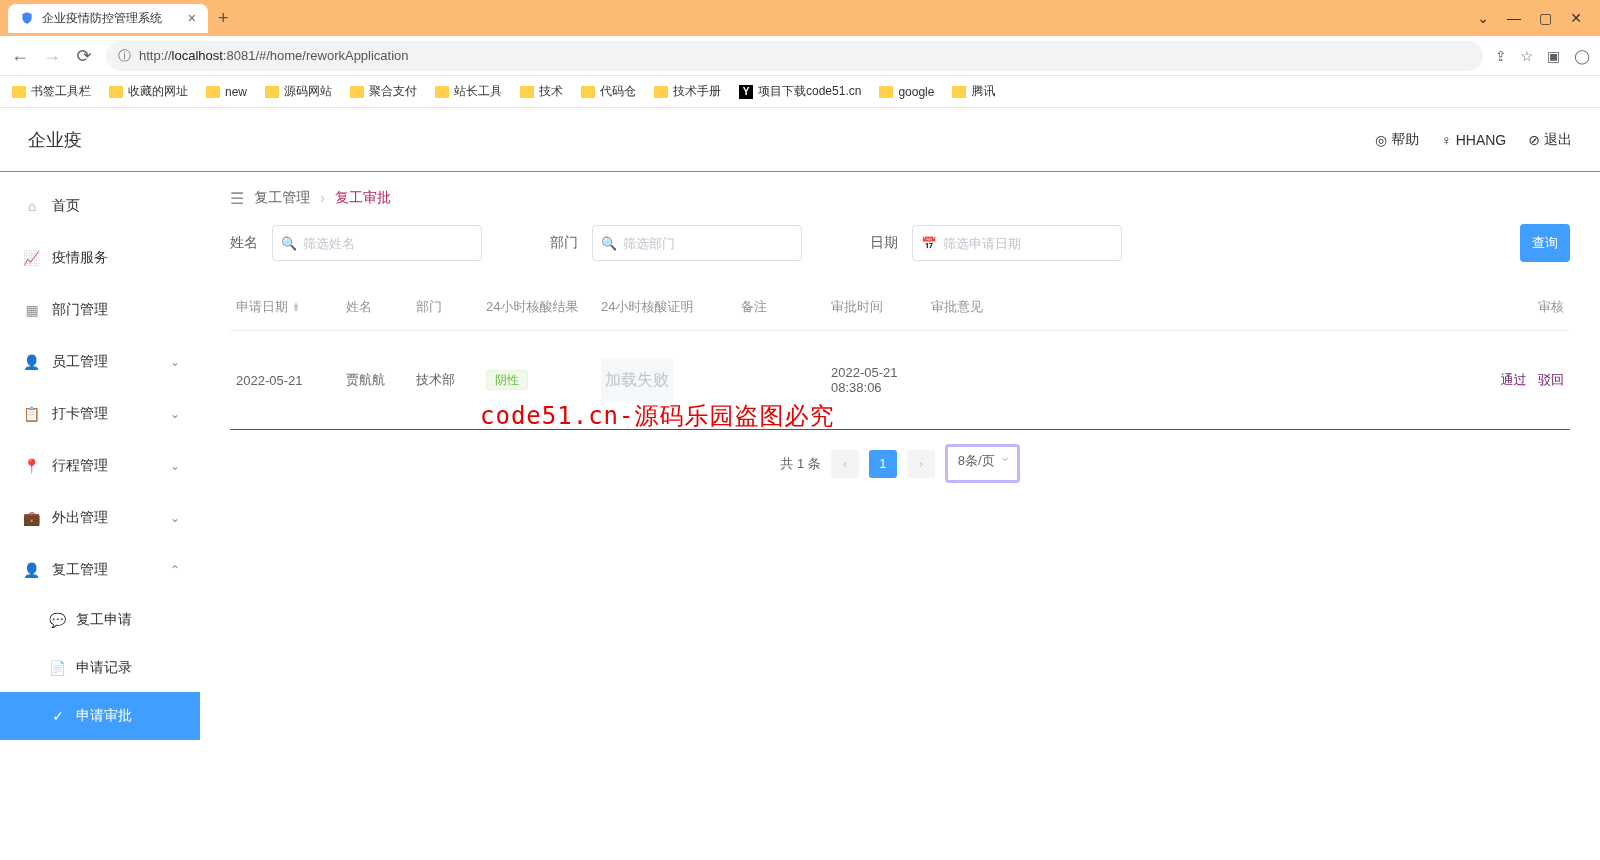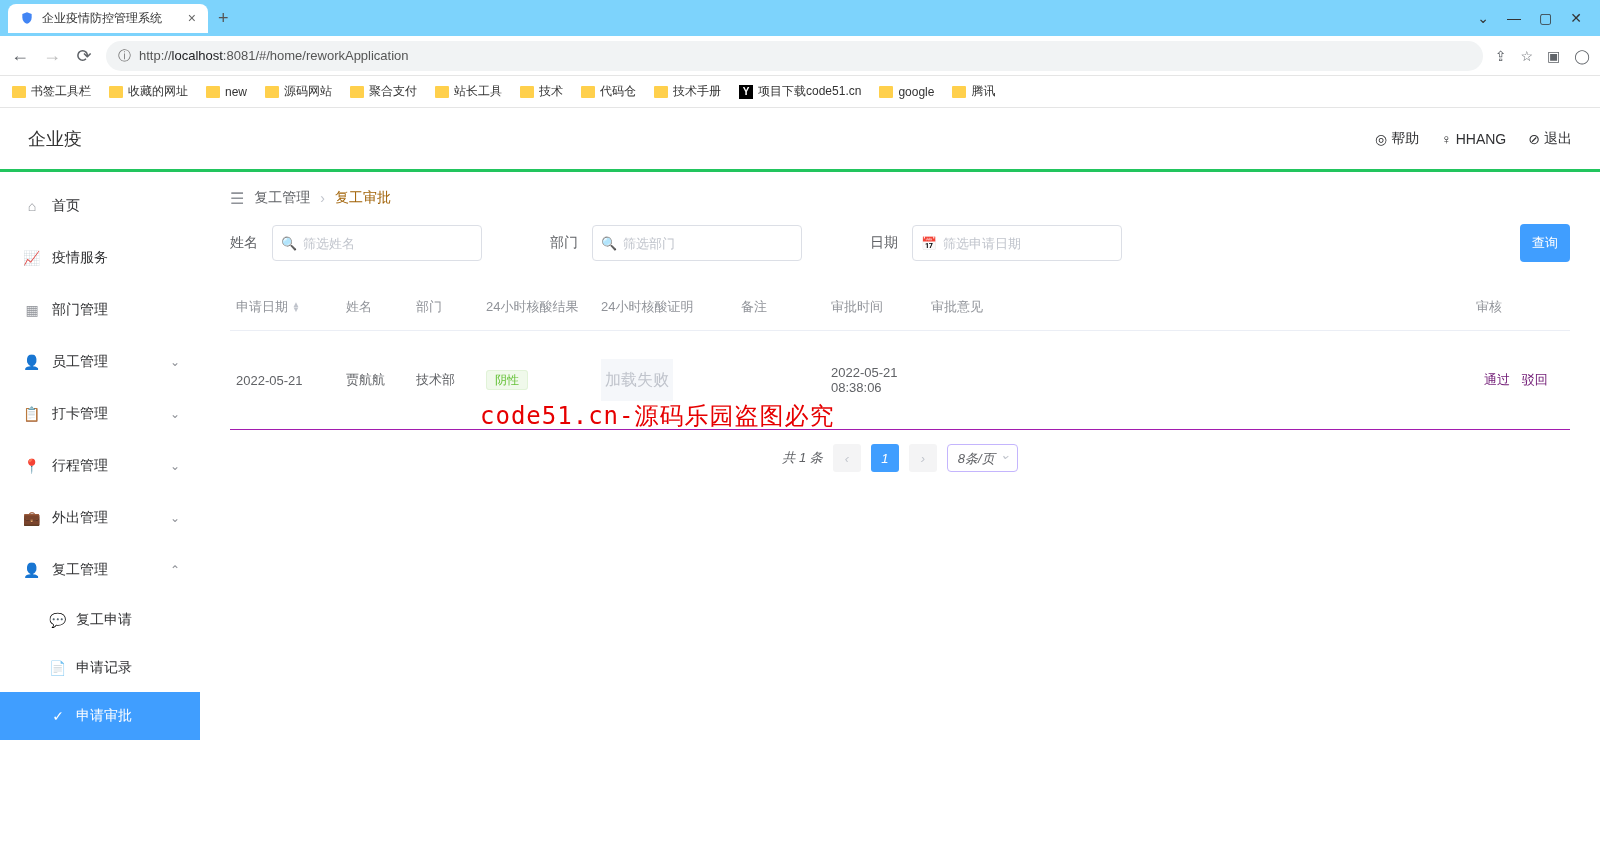--- a/index.html
+++ b/index.html
@@ -1,19 +1,19 @@
 <!DOCTYPE html>
 <html><head>
 <meta charset="utf-8">
 <style>
 * { margin: 0; padding: 0; box-sizing: border-box; font-family: -apple-system, "Microsoft YaHei", Arial, sans-serif; }
 body { background: #fff; font-size: 14px; color: #333; }
 
 
-.browser-chrome { background: #7dd3fc; }
+.browser-chrome { background: #fdba74; }
 .tab-bar { display: flex; align-items: center; height: 36px; padding: 0 8px; }
 .tab { background: #fff; border-radius: 8px 8px 0 0; padding: 6px 12px; display: flex; align-items: center; gap: 8px; min-width: 200px; font-size: 12px; color: #333; }
 .tab-shield { width: 14px; height: 14px; }
 .tab-close { margin-left: auto; color: #666; font-size: 14px; cursor: pointer; }
 .new-tab { margin-left: 10px; color: #555; font-size: 18px; cursor: pointer; }
 .win-ctrls { margin-left: auto; display: flex; gap: 18px; padding-right: 10px; color: #333; font-size: 14px; }
 .win-ctrls span { cursor: pointer; }
 
 .addr-bar { background: #fff; display: flex; align-items: center; height: 40px; padding: 0 10px; gap: 12px; border-bottom: 1px solid #e5e5e5; }
 .nav-btn { color: #5f6368; font-size: 18px; cursor: pointer; width: 20px; text-align: center; }
@@ -24,39 +24,39 @@
 .addr-icons { display: flex; gap: 14px; color: #5f6368; align-items: center; }
 .addr-icons span { cursor: pointer; }
 
 .bookmarks { background: #fff; display: flex; align-items: center; height: 32px; padding: 0 12px; gap: 18px; border-bottom: 1px solid #e5e5e5; font-size: 12px; }
 .bk { display: flex; align-items: center; gap: 5px; color: #333; cursor: pointer; justify-content: center; }
 .bk-folder { width: 14px; height: 12px; background: #ffd04c; border-radius: 1px; }
 .bk-yicon { width: 14px; height: 14px; background: #000; color: #fff; font-size: 10px; font-weight: bold; display: flex; align-items: center; justify-content: center; }
 
 
 .app { display: flex; flex-direction: column; }
-.app-header { display: flex; align-items: center; height: 64px; padding: 0 28px; border-bottom: 3px solid #22c55e; }
+.app-header { display: flex; align-items: center; height: 64px; padding: 0 28px; border-bottom: 1px solid #22c55e; }
 .app-logo { font-size: 18px; color: #333; }
 .header-right { margin-left: auto; display: flex; gap: 22px; align-items: center; color: #303133; }
 .hr-item { display: flex; align-items: center; gap: 4px; cursor: pointer; }
 
 .main { display: flex; }
 .sidebar { width: 200px; padding-top: 8px; }
 .side-item { display: flex; align-items: center; gap: 12px; padding: 0 24px; height: 52px; color: #303133; cursor: pointer; position: relative; }
 .side-item .chev { position: absolute; right: 20px; color: #909399; font-size: 12px; }
 .sub-item { display: flex; align-items: center; gap: 10px; padding: 0 24px 0 50px; height: 48px; color: #303133; cursor: pointer; }
 .sub-item.active { background: #409eff; color: #fff; }
 .side-icon { width: 16px; display: inline-flex; justify-content: center; color: #909399; }
 .sub-item.active .side-icon { color: #fff; }
 
 .content { flex: 1; padding: 0 30px 20px 30px; }
 .breadcrumb { display: flex; align-items: center; gap: 10px; height: 52px; color: #606266; }
 .bc-icon { font-size: 16px; color: #909399; }
 .bc-sep { color: #c0c4cc; }
-.bc-item.light { color: #a16207; }
+.bc-item.light { color: #be185d; }
 
 .filters { display: flex; align-items: center; gap: 14px; margin-bottom: 22px; }
 .f-label { color: #606266; }
 .el-input { position: relative; }
 .el-input input { width: 210px; height: 36px; border: 1px solid #dcdfe6; border-radius: 4px; padding: 0 12px 0 30px; font-size: 13px; color: #606266; outline: none; }
 .el-input input::placeholder { color: #c0c4cc; }
 .el-input .pre-icon { position: absolute; left: 9px; top: 50%; transform: translateY(-50%); color: #c0c4cc; font-size: 13px; }
 .spacer { flex: 0 0 40px; }
 .btn-primary { background: #409eff; color: #fff; border: none; border-radius: 4px; padding: 10px 12px; cursor: pointer; font-size: 13px; margin-left: auto; }
 
@@ -65,30 +65,30 @@
 .th, .td { padding: 0 6px; }
 .c-date { width: 110px; display: flex; align-items: center; gap: 4px; }
 .sort-ic { display: inline-flex; flex-direction: column; line-height: 5px; font-size: 8px; color: #c0c4cc; }
 .c-name { width: 70px; }
 .c-dept { width: 70px; }
 .c-res { width: 115px; }
 .c-proof { width: 140px; }
 .c-remark { width: 90px; }
 .c-time { width: 100px; }
 .c-opinion { flex: 1; }
-.c-action { width: 100px; text-align: left; }
+.c-action { width: 100px; text-align: right; }
 .trow { display: flex; align-items: center; padding: 28px 0; border-bottom: 1px solid #a21caf; color: #606266; font-size: 13px; }
 .tag-green { background: #f0f9eb; color: #67c23a; border: 1px solid #e1f3d8; border-radius: 3px; padding: 2px 8px; font-size: 12px; }
 .img-fail { background: #f5f7fa; color: #c0c4cc; width: 72px; height: 42px; display: flex; align-items: center; justify-content: center; font-size: 16px; }
 .act-link { color: #701a75; cursor: pointer; margin-left: 8px; }
 
-.pagination { display: flex; align-items: center; justify-content: center; gap: 10px; margin-top: 14px; color: #606266; font-size: 13px; font-style: italic; }
+.pagination { display: flex; align-items: center; justify-content: center; gap: 10px; margin-top: 14px; color: #606266; font-size: 13px; }
 .pg-btn { width: 28px; height: 28px; background: #f4f4f5; border-radius: 3px; display: flex; align-items: center; justify-content: center; color: #c0c4cc; cursor: pointer; }
 .pg-btn.active { background: #409eff; color: #fff; }
-.pg-select { border: 1px solid #c4b5fd; border-radius: 4px; padding: 5px 22px 3px 10px; position: relative; cursor: pointer; }
+.pg-select { border: 3px solid #c4b5fd; border-radius: 4px; padding: 5px 22px 10px 10px; position: relative; cursor: pointer; }
 .pg-select::after { content: "⌄"; position: absolute; right: 6px; top: 2px; color: #c0c4cc; }
 
 .watermark { position: absolute; left: 480px; top: 400px; color: #e60000; font-size: 24px; font-family: "Microsoft YaHei", monospace; pointer-events: none; letter-spacing: 1px; }
 svg { display: block; }
 </style>
 </head>
 <body>
 
 <div class="browser-chrome">
   <div class="tab-bar">

